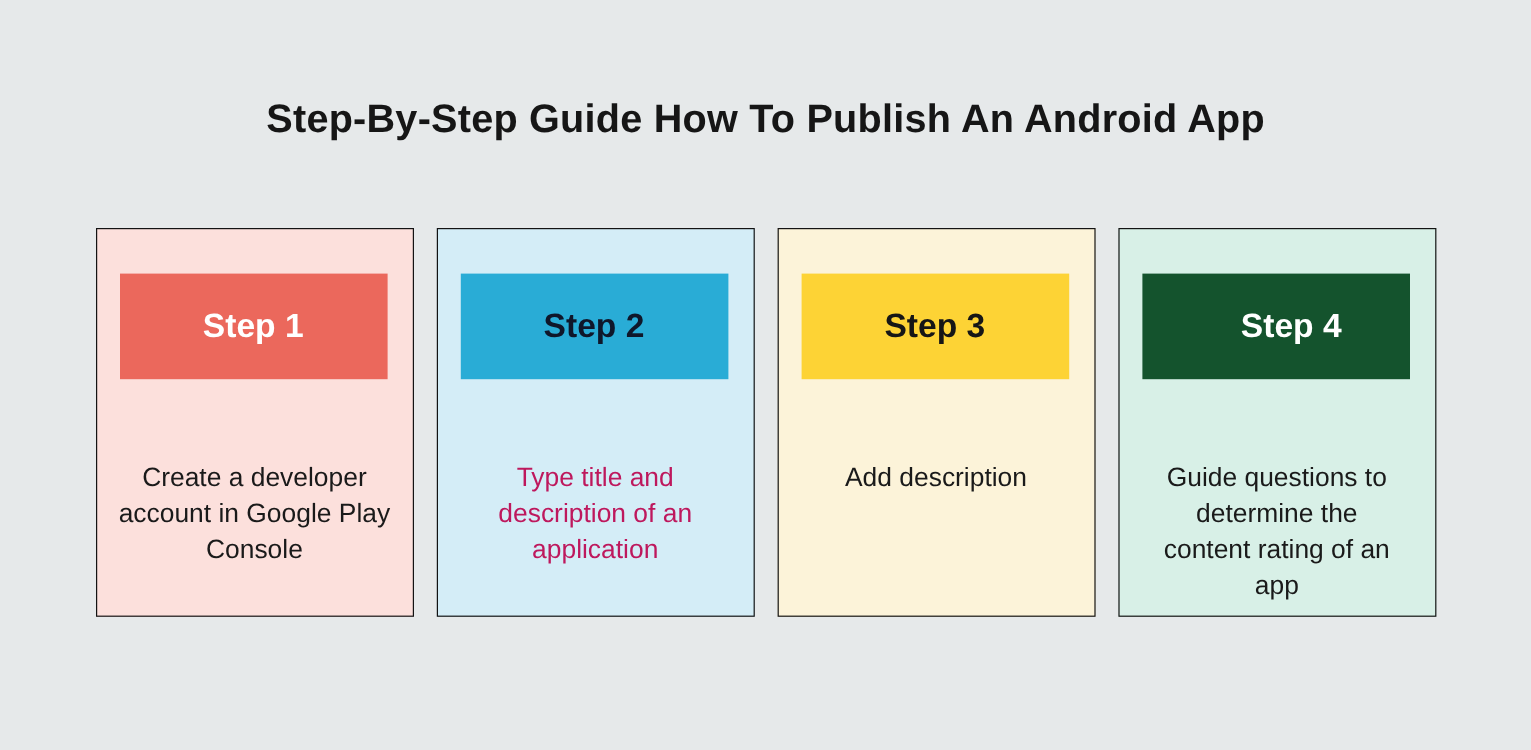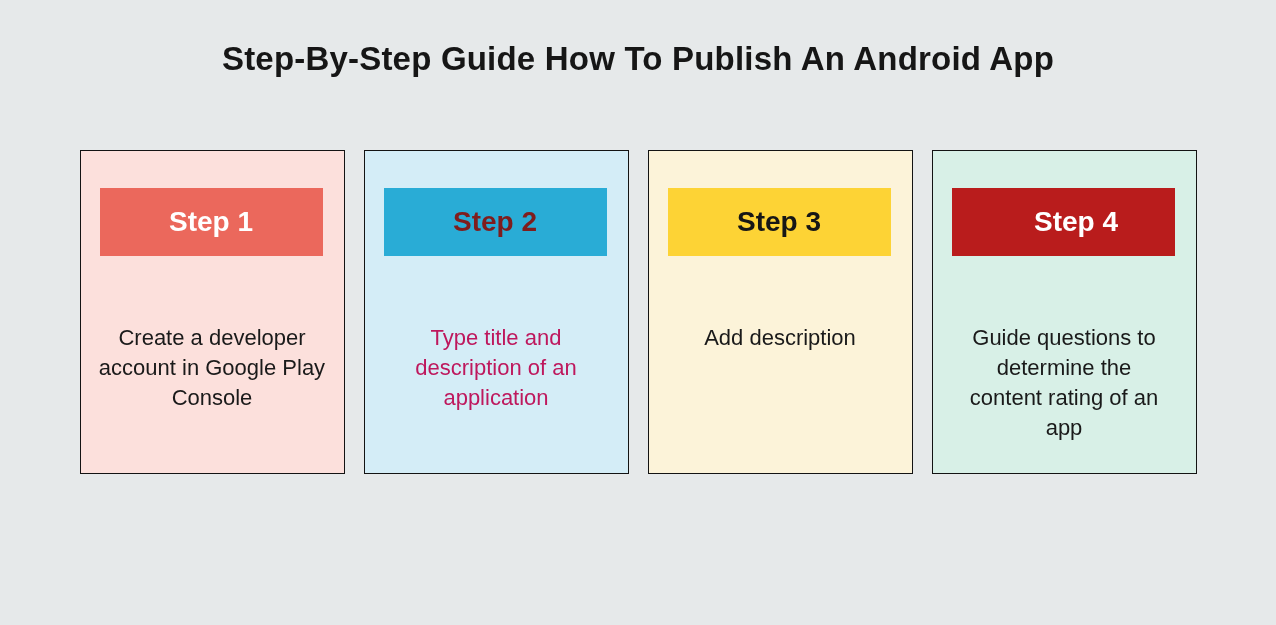--- a/index.html
+++ b/index.html
@@ -4,42 +4,42 @@
 <style>
   html, body { margin: 0; padding: 0; }
   .canvas {
     position: relative;
     width: 1276px;
     height: 625px;
     font-family: "Liberation Sans", "DejaVu Sans", sans-serif;
     overflow: hidden;
   }
   .page-title {
-    margin-top: 40px;
+    margin-top: 80px;
     text-align: center;
     font-size: 33px;
     font-weight: bold;
     letter-spacing: 0.2px;
   }
   .cards-row {
     margin-top: 72px;
     display: flex;
     justify-content: center;
     gap: 19px;
   }
   .card {
     box-sizing: border-box;
     width: 265px;
     height: 324px;
     border: 1.5px solid #131313;
   }
   .card-header {
     box-sizing: border-box;
     margin: 37px 21px 0 19px;
-    height: 68px;
+    height: 88px;
     display: flex;
     align-items: center;
     justify-content: center;
   }
   .step-label {
     font-size: 28px;
     font-weight: bold;
   }
   .card-desc {
     margin-top: 67px;
@@ -66,34 +66,34 @@
   <div class="cards-row">
 
     <div class="card" style="background-color: rgb(252, 224, 220); border-color: rgb(19, 19, 19);">
       <div class="card-header" style="background-color: rgb(235, 104, 92); color: rgb(255, 255, 255);">
         <span class="step-label">Step 1</span>
       </div>
       <div class="card-desc" style="color: rgb(26, 26, 26);">Create a developer account in Google Play Console</div>
     </div>
 
     <div class="card" style="background-color: rgb(212, 237, 247); border-color: rgb(19, 19, 19);">
-      <div class="card-header" style="background-color: rgb(41, 172, 214); color: #7f1d1d;">
+      <div class="card-header" style="background-color: rgb(41, 172, 214); color: #0f172a;">
         <span class="step-label">Step 2</span>
       </div>
       <div class="card-desc" style="color: #be185d;">Type title and description of an application</div>
     </div>
 
     <div class="card" style="background-color: rgb(252, 243, 217); border-color: rgb(19, 19, 19);">
       <div class="card-header" style="background-color: rgb(253, 211, 53); color: rgb(22, 22, 22);">
         <span class="step-label">Step 3</span>
       </div>
       <div class="card-desc" style="color: rgb(26, 26, 26);">Add description</div>
     </div>
 
     <div class="card" style="background-color: rgb(216, 240, 231); border-color: rgb(19, 19, 19);">
-      <div class="card-header" style="background-color: #b91c1c; color: rgb(255, 255, 255); padding-left: 26px;">
+      <div class="card-header" style="background-color: #14532d; color: rgb(255, 255, 255); padding-left: 26px;">
         <span class="step-label">Step 4</span>
       </div>
       <div class="card-desc" style="color: rgb(26, 26, 26);">Guide questions to determine the content rating of an app</div>
     </div>
 
   </div>
 </div>
 
 </body></html>

